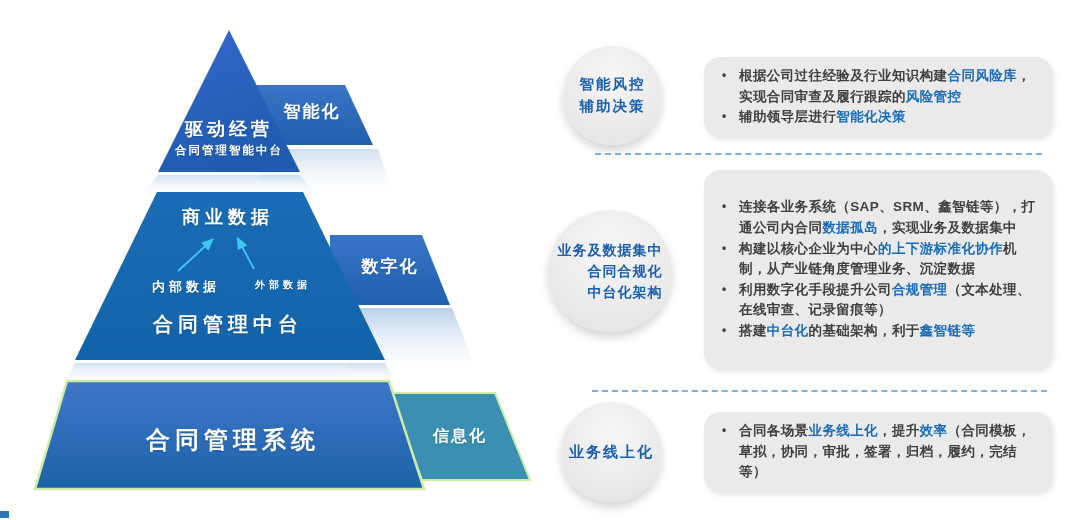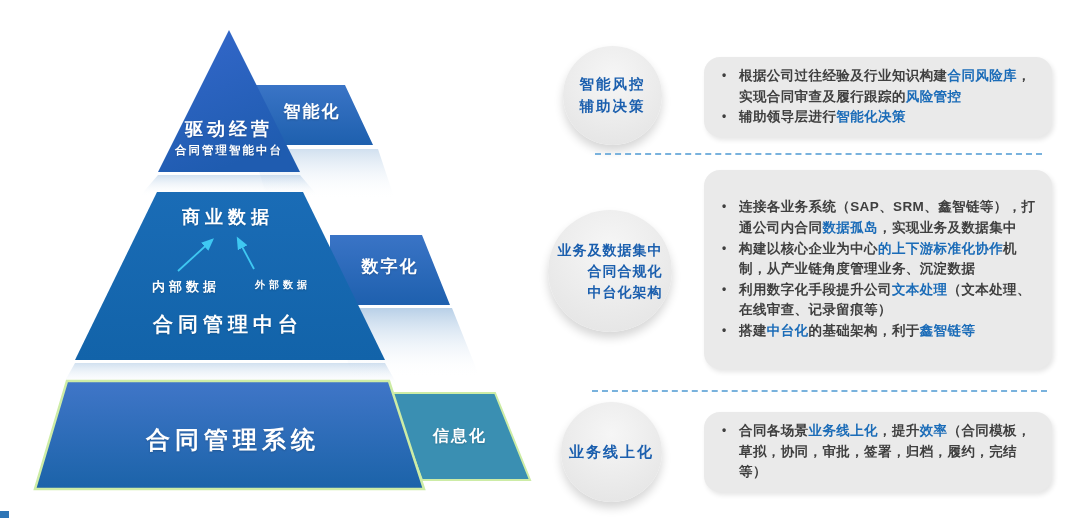--- a/index.html
+++ b/index.html
@@ -156,21 +156,21 @@
     <div class="circle-label">
         <div>业务及数据集中</div>
         <div>合同合规化</div>
         <div>中台化架构</div>
       </div>
   </div>
   <div class="block b2">
     <ul class="bullets">
         <li><span>连接各业务系统（SAP、SRM、鑫智链等），打通公司内合同</span><span class="hl">数据孤岛</span><span>，实现业务及数据集中</span></li>
         <li><span>构建以核心企业为中心</span><span class="hl">的上下游标准化协作</span><span>机制，从产业链角度管理业务、沉淀数据</span></li>
-        <li><span>利用数字化手段提升公司</span><span class="hl">文本处理</span><span>（文本处理、在线审查、记录留痕等）</span></li>
+        <li><span>利用数字化手段提升公司</span><span class="hl">合规管理</span><span>（文本处理、在线审查、记录留痕等）</span></li>
         <li><span>搭建</span><span class="hl">中台化</span><span>的基础架构，利于</span><span class="hl">鑫智链等</span></li>
       </ul>
   </div>
 
   <div class="divider dv2"></div>
 
   <div class="circle c3">
     <div class="circle-label">
         <div>业务线上化</div>
       </div>

